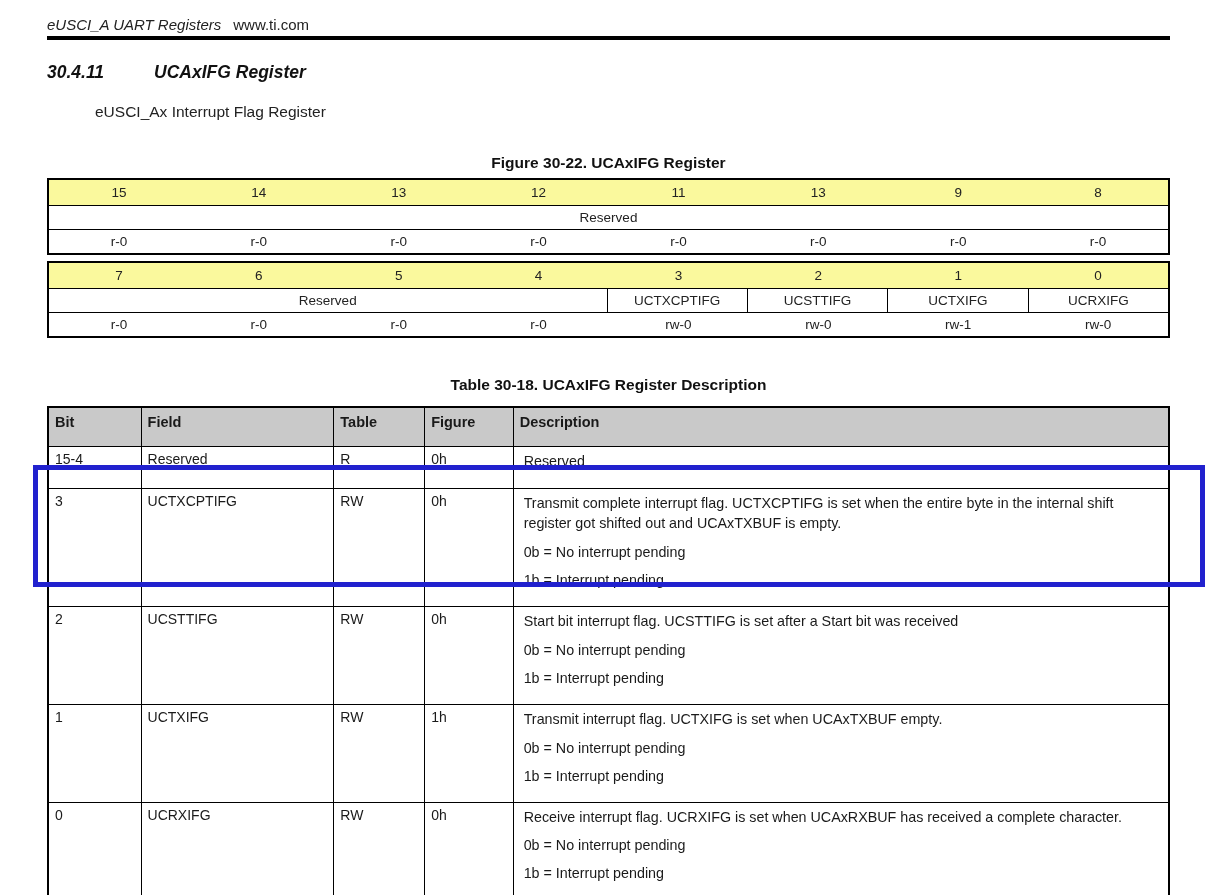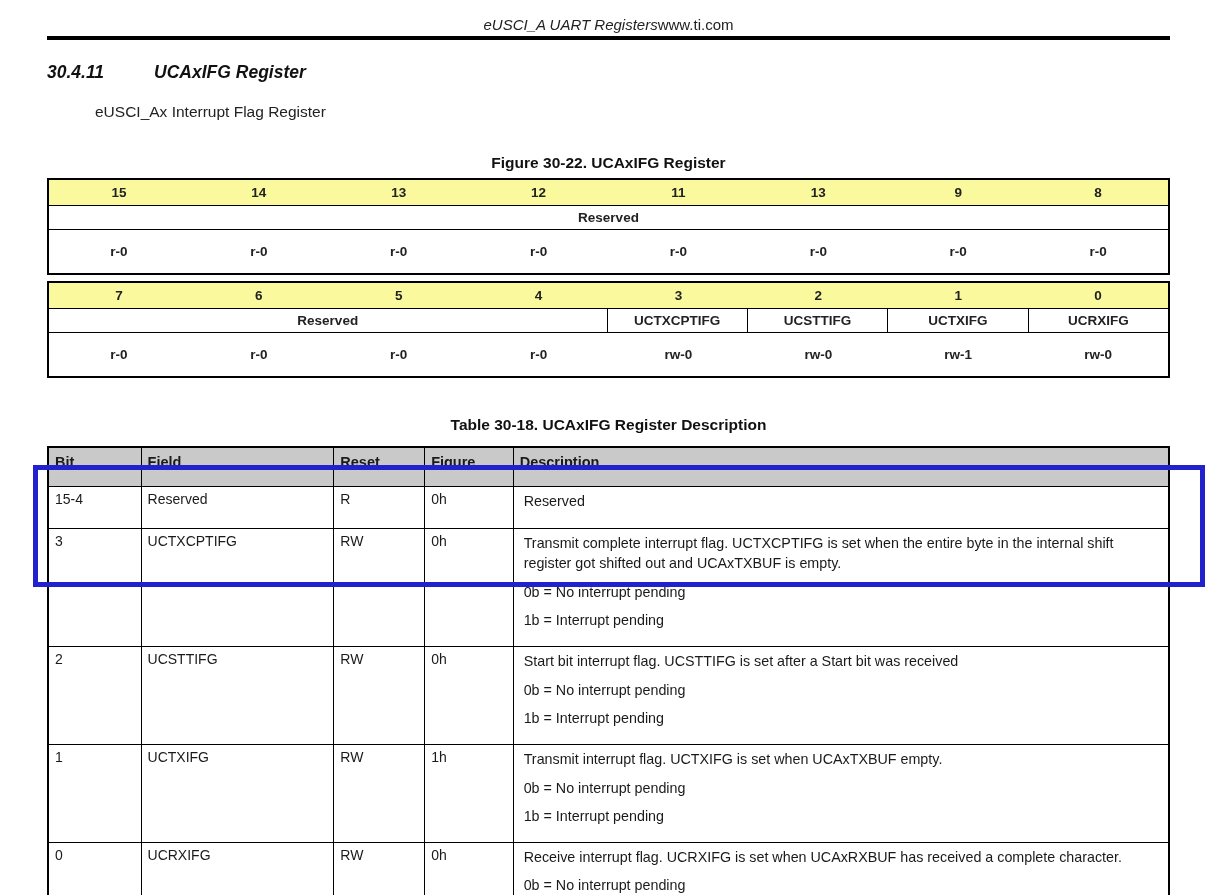--- a/index.html
+++ b/index.html
@@ -7,41 +7,41 @@
   body {
     width: 1231px; height: 895px;
     background: #ffffff;
     overflow: hidden;
     font-family: "Liberation Sans", sans-serif;
     color: #1a1a1a;
   }
   .page { position: relative; width: 1231px; height: 895px; padding: 16px 61px 0 47px; }
 
   
-  .running-header { display: flex; justify-content: center; align-items: flex-end; }
+  .running-header { display: flex; justify-content: flex-start; align-items: flex-end; gap: 12px; }
   .running-header .left { font-style: italic; font-size: 15px; color: #222; }
   .running-header .right { font-size: 15px; color: #222; }
   .header-rule { height: 4px; background: #000; margin-top: 3px; }
 
   
   .section-title { margin-top: 22px; font-size: 17.5px; font-weight: bold; font-style: italic; color: #111; }
   .section-title .num { }
   .section-title .name { margin-left: 50px; }
   .subtitle { margin-top: 20px; margin-left: 48px; font-size: 15.5px; color: #222; }
 
   
   .figure-title { margin-top: 33px; margin-bottom: 6px; text-align: center; font-weight: bold; font-size: 15.5px; color: #111; }
-  .reg-figure { width: 100%; font-weight: bold; }
+  .reg-figure { width: 100%; }
   .reg-block { border: 2px solid #000; }
   .reg-block + .reg-block { margin-top: 6px; }
   .reg-row { display: flex; width: 100%; }
   .reg-row + .reg-row { border-top: 1px solid #000; }
   .reg-row.bits { background: var(--bits-row-bg, #FAF99D); height: 25px; }
   .reg-row.fields { height: 24px; }
-  .reg-row.access { height: 44px; }
+  .reg-row.access { height: 24px; }
   .reg-cell {
     display: flex; align-items: center; justify-content: center;
     font-size: 13.5px; color: #222; overflow: hidden; white-space: nowrap;
   }
   .reg-row.fields .reg-cell + .reg-cell { border-left: 1px solid #000; }
 
   
   .table-title { margin-top: 38px; margin-bottom: 12px; text-align: center; font-weight: bold; font-size: 15.5px; color: #111; }
   table.desc-table { width: 100%; border-collapse: collapse; border: 2px solid #000; table-layout: fixed; }
   table.desc-table th, table.desc-table td {
@@ -154,21 +154,21 @@
       <col class="col-bit">
         <col class="col-field">
         <col class="col-type">
         <col class="col-reset">
         <col class="col-desc">
     </colgroup>
     <thead>
       <tr>
           <th>Bit</th>
           <th>Field</th>
-          <th>Reset</th>
+          <th>Table</th>
           <th>Figure</th>
           <th>Description</th>
         </tr>
     </thead>
     <tbody>
         <tr class="row-15-4">
           <td>15-4</td>
           <td>Reserved</td>
           <td>R</td>
           <td>0h</td>

